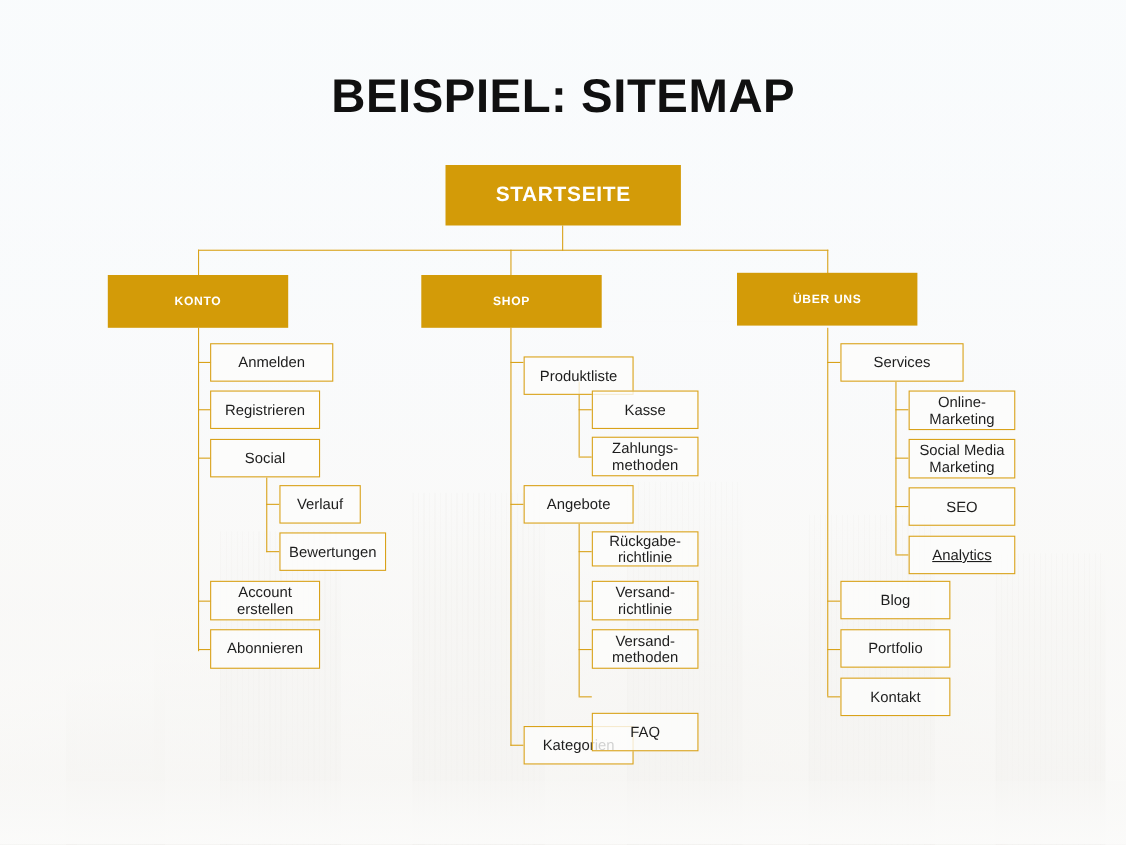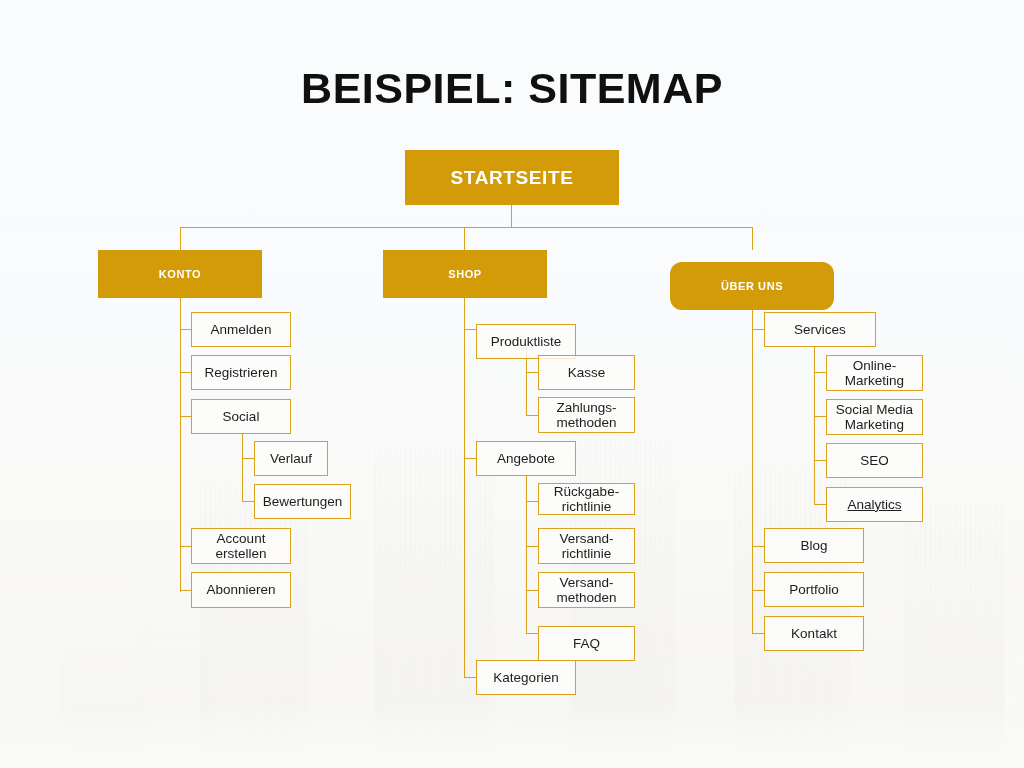--- a/index.html
+++ b/index.html
@@ -200,25 +200,25 @@
     <div class="node root" style="left:405px; top:150px; width:214px; height:55px;">
       <span class="lbl">STARTSEITE</span>
     </div>
 
     <div class="node level1" style="left:98px; top:250px; width:164px; height:48px;">
       <span class="lbl">KONTO</span>
     </div>
     <div class="node level1" style="left:383px; top:250px; width:164px; height:48px;">
       <span class="lbl">SHOP</span>
     </div>
-    <div class="node level1" style="left:670px; top:262px; width:164px; height:48px;border-radius:12px;">
+    <div class="node level1" style="left:670px; top:248px; width:164px; height:48px;">
       <span class="lbl">ÜBER UNS</span>
     </div>
 
-    <div class="node level2" style="left:191px; top:312px; width:100px; height:35px;">
+    <div class="node level2" style="left:191px; top:312px; width:112px; height:35px;">
       <span class="lbl">Anmelden</span>
     </div>
     <div class="node level2" style="left:191px; top:355px; width:100px; height:35px;">
       <span class="lbl">Registrieren</span>
     </div>
     <div class="node level2" style="left:191px; top:399px; width:100px; height:35px;">
       <span class="lbl">Social</span>
     </div>
     <div class="node level2" style="left:191px; top:528px; width:100px; height:36px;">
       <span class="lbl">
@@ -268,21 +268,21 @@
         <span>Versand-</span><br>
         <span>richtlinie</span>
       </span>
     </div>
     <div class="node level3" style="left:538px; top:572px; width:97px; height:36px;">
       <span class="lbl">
         <span>Versand-</span><br>
         <span>methoden</span>
       </span>
     </div>
-    <div class="node level3" style="left:538px; top:626px; width:97px; height:35px;">
+    <div class="node level3" style="left:538px; top:648px; width:97px; height:35px;">
       <span class="lbl">FAQ</span>
     </div>
 
     <div class="node level2" style="left:764px; top:312px; width:112px; height:35px;">
       <span class="lbl">Services</span>
     </div>
     <div class="node level2" style="left:764px; top:528px; width:100px; height:35px;">
       <span class="lbl">Blog</span>
     </div>
     <div class="node level2" style="left:764px; top:572px; width:100px; height:35px;">

